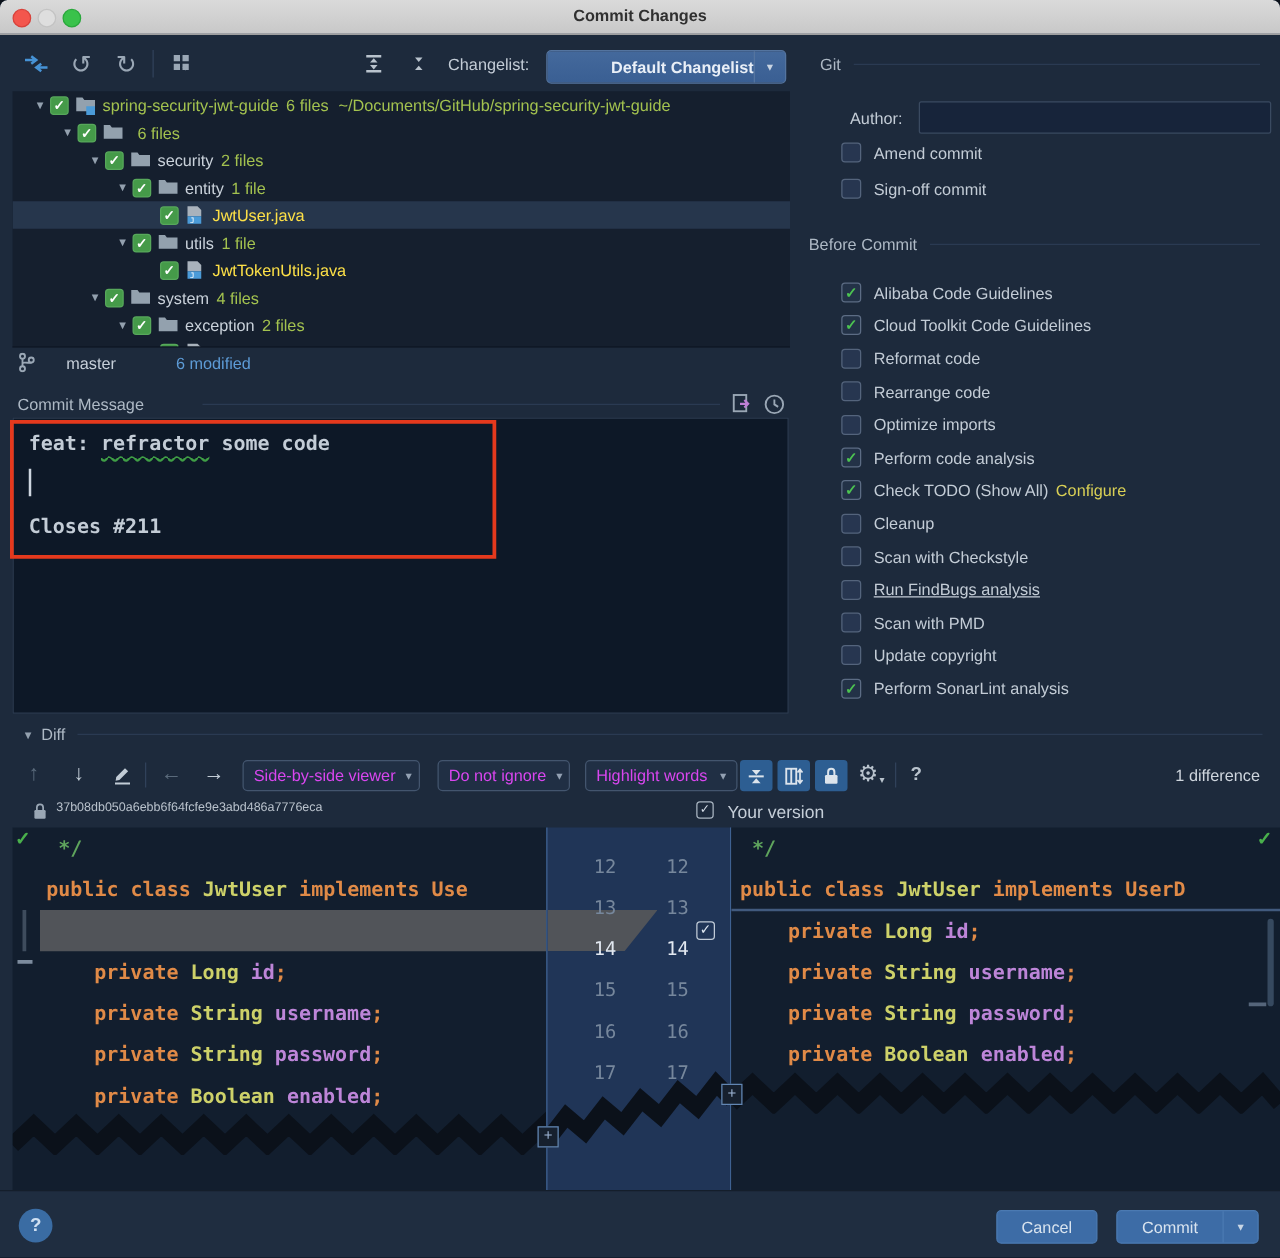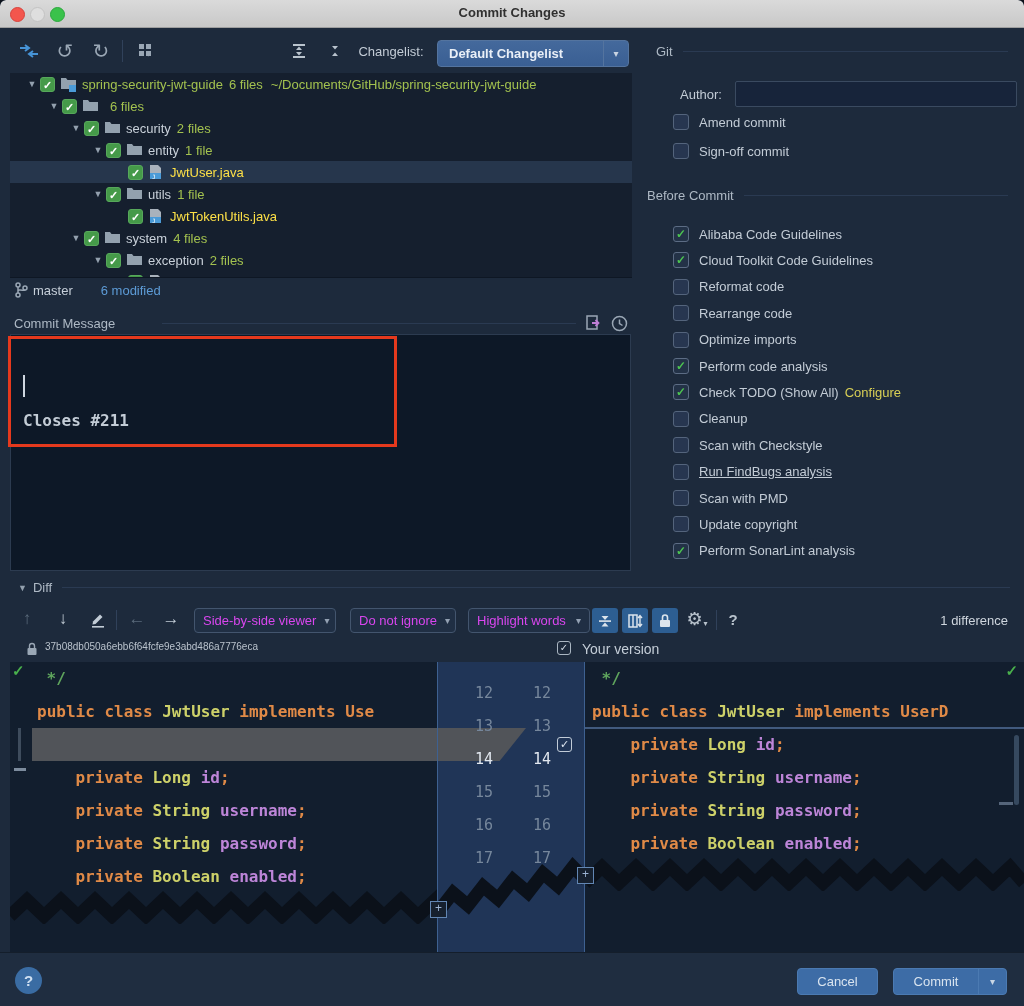--- a/index.html
+++ b/index.html
@@ -12,38 +12,38 @@
   .tl.red{left:10px;background:#f3564d;border:0.5px solid #d8423b;}
   .tl.mid{left:30px;background:#dedede;border:0.5px solid #c3c3c3;}
   .tl.grn{left:50px;background:#3ac24b;border:0.5px solid #2aa83c;}
   .title{position:absolute;left:0;right:0;top:5px;text-align:center;font-size:13px;font-weight:bold;color:#303030;}
   
   .tbtn{position:absolute;top:40px;height:22px;display:flex;align-items:center;justify-content:center;color:#9aa7b5;font-size:17px;}
   .vsep{position:absolute;width:1px;background:#30415a;}
   .lbl{color:#c3ccd6;font-size:13px;}
   .combo{position:absolute;left:437px;top:40px;width:190px;height:25px;background:linear-gradient(#44699c,#3a5f93);
     border:1px solid #54749f;border-radius:4px;display:flex;align-items:center;}
-  .combo-text{flex:1;padding-left:11px;color:#e9eff7;font-size:13px;font-weight:bold;}
+  .combo-text{flex:1;padding-left:11px;color:#e9eff7;font-size:13px;font-weight:bold;text-align:right;}
   .combo-arrow{width:24px;height:100%;border-left:1px solid #54749f;display:flex;align-items:center;justify-content:center;color:#c9d4e2;font-size:10px;}
   
   .sect{position:absolute;display:flex;align-items:center;}
   .sect .t{color:#aeb9c5;font-size:13px;white-space:nowrap;}
   .sect .ln{flex:1;height:1px;background:#2a3a52;margin-left:10px;}
   
   .tree{position:absolute;left:10px;top:73px;width:622px;height:204px;background:#151f2e;overflow:hidden;border-bottom:1px solid #0e1724;}
   .tree-row{position:relative;height:22px;display:flex;align-items:center;font-size:13px;white-space:nowrap;}
   .tree-row.sel{background:#26364c;}
   .expander{width:16px;font-size:9px;color:#93a0ae;text-align:center;flex:0 0 16px;}
   .cb-green{width:15px;height:15px;flex:0 0 15px;background:#459a49;border:1px solid #57a85b;border-radius:3px;
     color:#fff;font-size:11px;line-height:14px;text-align:center;font-weight:bold;margin-right:5px;box-sizing:border-box;}
   .node-icon{width:18px;height:16px;flex:0 0 18px;margin-right:4px;position:relative;}
   .n-green{color:#a3c24f;} .n-white{color:#c9d1da;} .n-blue{color:#fde047;}
   .n-count{color:#a3c24f;margin-left:6px;} .n-path{color:#a3c24f;margin-left:8px;}
   
-  .branchbar{position:absolute;left:14px;top:279px;height:22px;display:flex;align-items:center;font-size:13px;}
+  .branchbar{position:absolute;left:14px;top:279px;height:22px;display:flex;align-items:center;font-size:13px;gap:20px;}
   .branchbar .b{color:#c6cfd9;margin-left:5px;} .branchbar .m{color:#5d9bd6;margin-left:28px;}
   
   .cm-editor{position:absolute;left:10px;top:334px;width:621px;height:237px;background:#0d1827;border:1px solid #2c3b50;box-sizing:border-box;}
   .cm-line{position:absolute;left:12px;font-family:"DejaVu Sans Mono",monospace;font-size:16px;font-weight:600;color:#c3ccd6;white-space:pre;}
   .typo{text-decoration:underline;text-decoration-style:wavy;text-decoration-color:#3f9e45;text-underline-offset:4px;}
   .cursor{position:absolute;left:12px;width:2px;height:22px;background:#ced6e0;}
   .red-rect{position:absolute;left:8px;top:336px;width:383px;height:105px;border:3px solid #e5391d;z-index:30;pointer-events:none;}
   
   .input{position:absolute;background:#17python2437;background:#17243a;border:1px solid #3a4a60;border-radius:2px;}
   .box{width:16px;height:16px;box-sizing:border-box;background:#273650;border:1px solid #54647c;border-radius:3px;
@@ -351,20 +351,21 @@
     </svg>
   </div>
   <div class="tbtn" style="left:608px;top:312px;width:22px;">
     <svg width="17" height="17" viewBox="0 0 17 17">
       <circle cx="8.5" cy="8.5" r="7" fill="none" stroke="#9aa7b5" stroke-width="1.5"></circle>
       <path d="M8.5 4.5 V8.5 L11.5 10.5" stroke="#9aa7b5" stroke-width="1.5" fill="none"></path>
     </svg>
   </div>
 
   <div class="cm-editor">
+    <div class="cm-line" style="top:10px;"><span>feat: </span><span class="typo">refractor</span><span> some code</span></div>
     <div class="cursor" style="top:40px;"></div>
     <div class="cm-line" style="top:76px;">Closes #211</div>
   </div>
   <div class="red-rect"></div>
 
   <div class="sect" style="left:18px;top:580px;width:992px;">
     <span style="font-size:9px;color:#93a0ae;margin-right:6px;">▼</span>
     <span class="t">Diff</span>
       <div class="ln"></div>
   </div>

